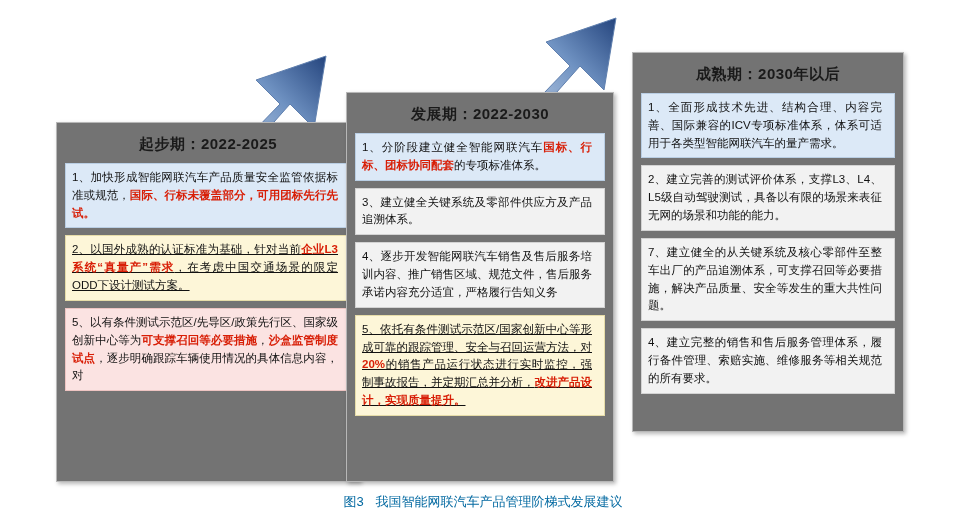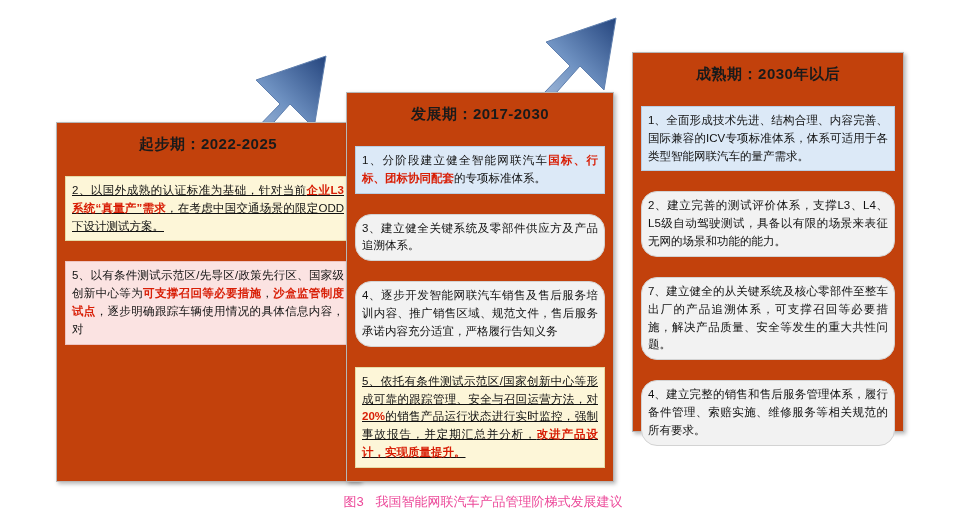--- a/index.html
+++ b/index.html
@@ -24,69 +24,68 @@
   
   .arrow {
     position: absolute;
   }
 
   
   .panel {
     position: absolute;
     box-sizing: border-box;
     border: 1px solid #b7b7b7;
-    background: #c2410c;
+    background: #737373;
     box-shadow: 2px 2px 4px rgba(0,0,0,0.28);
     padding: 8px 8px 8px 8px;
   }
   .panel-title {
     text-align: center;
     font-weight: bold;
     font-size: 15px;
     color: #1a1a1a;
     margin: 4px 0 9px 0;
     letter-spacing: 0.5px;
   }
   .cards {
     display: flex;
     flex-direction: column;
     gap: 7px;
   }
   .card {
     box-sizing: border-box;
     border: 1px solid #c9c9c9;
-    padding: 5px 6px 5px 6px;
+    padding: 5px 12px 5px 6px;
     font-size: 11.5px;
     line-height: 1.55;
     color: #111;
     text-align: justify;
-    margin-top: 13px;
   }
   .card.blue   { background: #dce9f7; border-color: #b9cee4; }
   .card.yellow { background: #fdf6d8; border-color: #e6dca8; text-decoration: underline; }
   .card.pink   { background: #fbe3e2; border-color: #eec4c2; }
-  .card.plain  { background: #f2f2f2; border-color: #d3d3d3; border-radius: 16px; }
+  .card.plain  { background: #f2f2f2; border-color: #d3d3d3; }
 
   .red { color: #d81e06; }
   .b { font-weight: bold; }
 
   
   #panel-start  { left: 56px;  top: 122px; width: 304px; height: 360px; }
   #panel-dev    { left: 346px; top: 92px;  width: 268px; height: 390px; }
   #panel-mature { left: 632px; top: 52px;  width: 272px; height: 380px; }
 
   
   .caption {
     position: absolute;
     left: 0;
     top: 493px;
     width: 966px;
     text-align: center;
     font-size: 13px;
-    color: #ec4899;
+    color: #0369a1;
     font-family: "Liberation Sans", sans-serif;
   }
   .caption .cap-label { margin-right: 12px; }
 </style>
 </head>
 <body>
 
 <div class="stage">
 
   <svg class="arrow" style="left:222px; top:46px;" width="140" height="120" viewBox="0 0 140 120">
@@ -107,27 +106,28 @@
         <stop offset="55%" stop-color="#6f92c2"></stop>
         <stop offset="100%" stop-color="#24447d"></stop>
       </linearGradient>
     </defs>
     <polygon points="6,112 58,58 34,34 104,10 92,82 68,58 20,112" fill="url(#ag2)" stroke="#5f7fae" stroke-width="1"></polygon>
   </svg>
 
   <div class="panel" id="panel-start">
     <div class="panel-title">起步期：2022-2025</div>
     <div class="cards">
+        <div class="card blue"><span>1、加快形成智能网联汽车产品质量安全监管依据标准或规范，</span><span class="red b">国际、行标未覆盖部分，可用团标先行先试。</span></div>
         <div class="card yellow"><span>2、以国外成熟的认证标准为基础，针对当前</span><span class="red b">企业L3系统“真量产”需求</span><span>，在考虑中国交通场景的限定ODD下设计测试方案。</span></div>
         <div class="card pink"><span>5、以有条件测试示范区/先导区/政策先行区、国家级创新中心等为</span><span class="red b">可支撑召回等必要措施</span><span>，</span><span class="red b">沙盒监管制度试点</span><span>，逐步明确跟踪车辆使用情况的具体信息内容，对</span></div>
       </div>
   </div>
 
   <div class="panel" id="panel-dev">
-    <div class="panel-title">发展期：2017-2030</div>
+    <div class="panel-title">发展期：2022-2030</div>
     <div class="cards">
         <div class="card blue"><span>1、分阶段建立健全智能网联汽车</span><span class="red b">国标、行标、团标协同配套</span><span>的专项标准体系。</span></div>
         <div class="card plain"><span>3、建立健全关键系统及零部件供应方及产品追溯体系。</span></div>
         <div class="card plain"><span>4、逐步开发智能网联汽车销售及售后服务培训内容、推广销售区域、规范文件，售后服务承诺内容充分适宜，严格履行告知义务</span></div>
         <div class="card yellow"><span>5、依托有条件测试示范区/国家创新中心等形成可靠的跟踪管理、安全与召回运营方法，对</span><span class="red b">20%</span><span>的销售产品运行状态进行实时监控，强制事故报告，并定期汇总并分析，</span><span class="red b">改进产品设计，实现质量提升。</span></div>
       </div>
   </div>
 
   <div class="panel" id="panel-mature">
     <div class="panel-title">成熟期：2030年以后</div>

